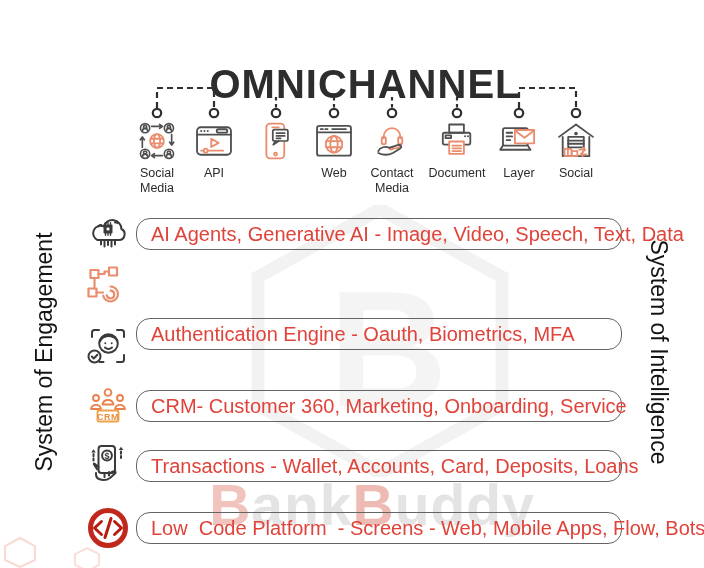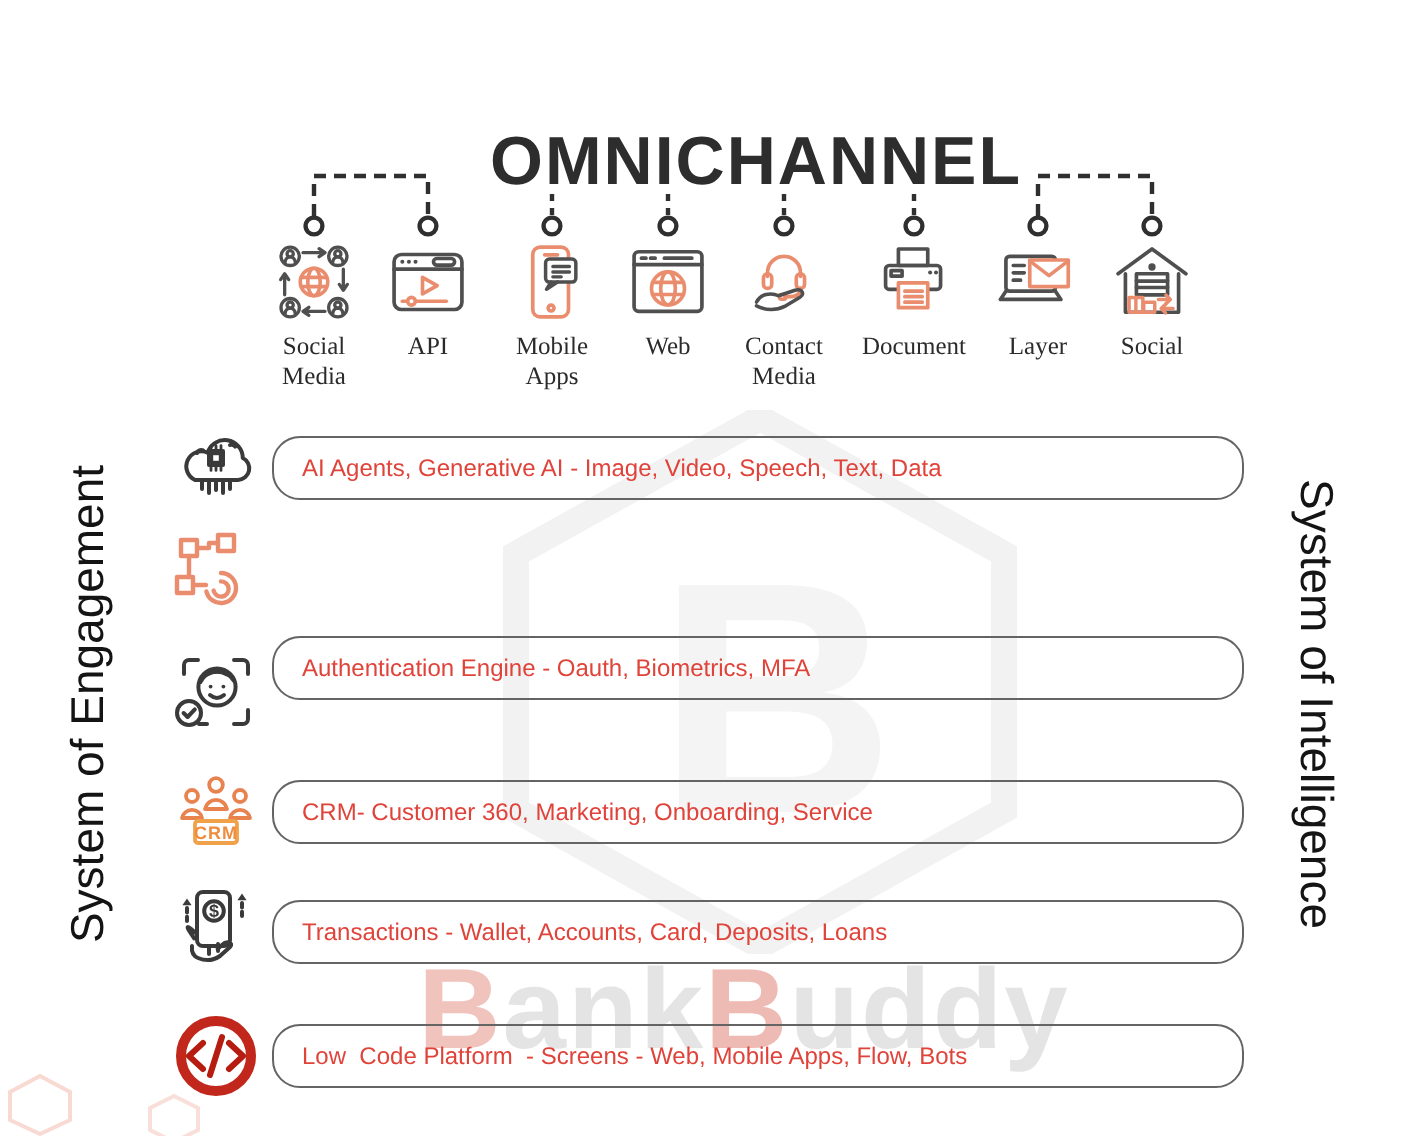--- a/index.html
+++ b/index.html
@@ -1,30 +1,30 @@
 <!DOCTYPE html>
 <html><head>
 <meta charset="utf-8">
 <style>
   html,body{margin:0;padding:0;background:#fff;}
   #app{position:relative;width:704px;height:568px;background:#ffffff;overflow:hidden;
        font-family:"Liberation Sans",sans-serif;}
   
-  .title{position:absolute;left:378px;top:62px;transform:translateX(-50%);
-         font-size:34px;font-weight:800;letter-spacing:1px;color:#2d2d2d;white-space:nowrap;}
-  
-  .channel{position:absolute;top:119px;width:64px;text-align:center;font-family:Liberation Serif, serif;}
+  .title{position:absolute;left:365px;top:62px;transform:translateX(-50%);
+         font-size:40px;font-weight:800;letter-spacing:1px;color:#2d2d2d;white-space:nowrap;}
+  
+  .channel{position:absolute;top:119px;width:64px;text-align:center;}
   .channel svg{display:block;margin:0 auto;}
   .channel-label{display:block;margin-top:3px;font-size:12.5px;line-height:1.18;color:#2b2b2b;}
   
   .layer-icon{position:absolute;left:84px;width:48px;height:48px;}
   .layer-box{position:absolute;left:136px;width:486px;height:32px;box-sizing:border-box;
              border:1.3px solid #646464;border-radius:14px;display:flex;align-items:center;
              padding-left:14px;background:transparent;}
-  .layer-label{font-size:12px;color:#e0433a;white-space:pre;}
+  .layer-label{font-size:20px;color:#e0433a;white-space:pre;}
   
   .side-label{position:absolute;font-size:23px;color:#141414;white-space:nowrap;}
   .side-left{left:44px;top:352px;transform:translate(-50%,-50%) rotate(-90deg);}
   .side-right{left:658px;top:352px;transform:translate(-50%,-50%) rotate(90deg);}
   
   .wm{position:absolute;z-index:0;}
   .wm-text{position:absolute;left:372px;top:472px;transform:translateX(-50%);
            font-size:57px;font-weight:600;letter-spacing:1px;white-space:nowrap;z-index:0;}
   .wm-b{color:#f0c3bd;} .wm-g{color:#e4e4e4;} .wm-b2{color:#eebbb4;}
   .fg{z-index:2;}
@@ -134,21 +134,20 @@
         <rect x="13.5" y="5" width="19.5" height="38" rx="4"></rect>
         <path d="M20,9.2 H27"></path>
         <circle cx="23.5" cy="38.2" r="1.6"></circle>
       </g>
       <g stroke="#4f4f4f" stroke-width="1.9">
         <rect x="20.5" y="11.5" width="16.5" height="12.5" rx="2" fill="#fff"></rect>
         <path d="M24.5,15.5 H33.5 M24.5,18.5 H33.5 M24.5,21.2 H29"></path>
         <path d="M23.5,24 l-2.5,4 l6,-4"></path>
       </g>
     </svg>
-    <span class="channel-label">Mobile Apps</span>
   </div>
 
   <div class="channel fg" style="left:302px;">
     <svg width="44" height="44" viewBox="0 0 48 48" fill="none" stroke-linecap="round" stroke-linejoin="round">
       <g stroke="#4f4f4f" stroke-width="2">
         <rect x="5.5" y="7.5" width="37" height="32.5" rx="2.5"></rect>
         <path d="M5.5,14.5 H42.5"></path>
         <path d="M9.5,11 h2.5 M14.5,11 h2.5 M22,11 h15"></path>
       </g>
       <g stroke="#ea8d6e" stroke-width="2">

